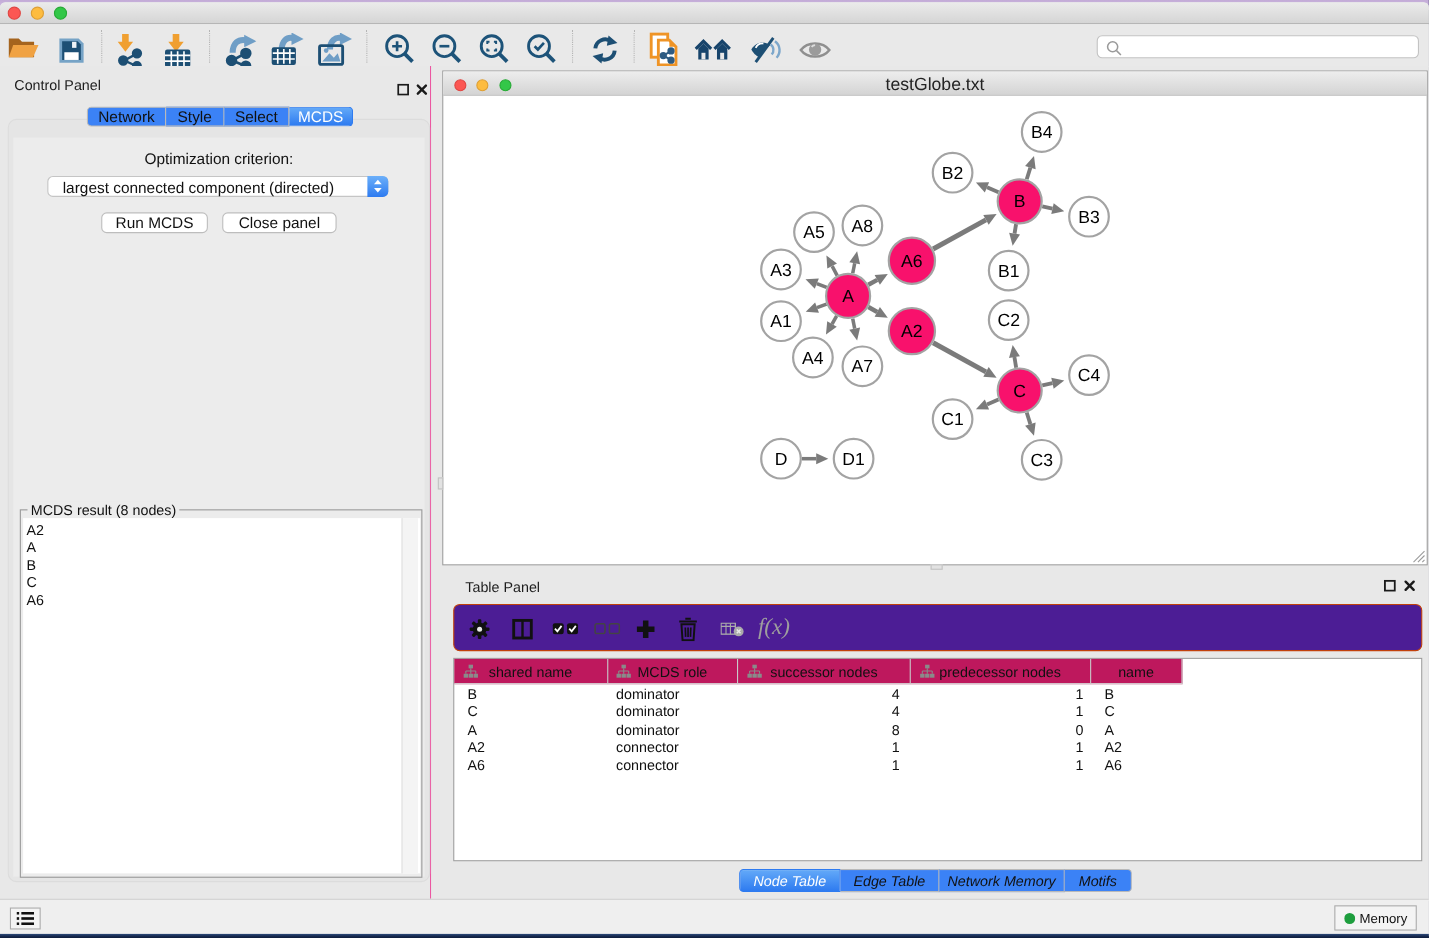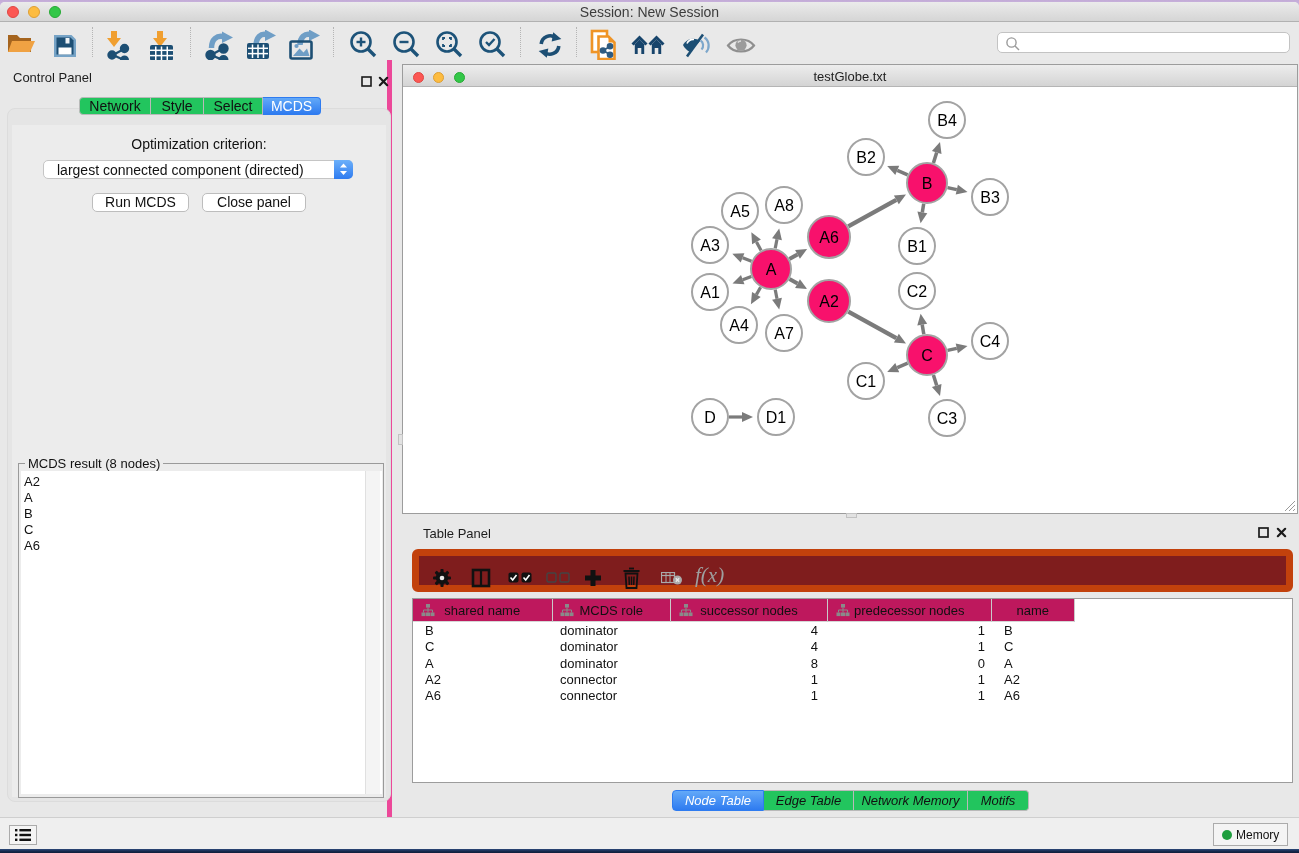--- a/index.html
+++ b/index.html
@@ -11,48 +11,48 @@
   #topstrip { left:0; top:0; width:1299px; height:9px; background:linear-gradient(#c3abd7,#d3bfe6); }
   #appwin { left:0; top:2px; width:1299px; height:847px; background:#e8e8e8; border-radius:5px 5px 0 0; }
   #titlebar { left:0; top:0; width:1299px; height:20px; background:linear-gradient(#ebebeb,#d5d5d5); border-bottom:1px solid #b1b1b1; border-radius:5px 5px 0 0; }
   .tl { position:absolute; top:4px; width:12px; height:12px; border-radius:50%; }
   #titletext { position:absolute; top:2px; left:0; width:100%; text-align:center; font-size:14px; color:#3c3c3c; }
   #toolbar { left:0; top:20px; width:1299px; height:39px; background:#e9e9e9; border-bottom:1px solid #dcdcdc; }
   .tsep { position:absolute; top:5px; height:30px; width:0; border-left:1px dotted #b5b5b5; }
   .ticon { position:absolute; }
   #searchbox { position:absolute; left:997px; top:10px; width:293px; height:21px; background:#fff; border:1px solid #c3c3c3; border-radius:5px; }
   
-  #ctrlpanel { left:0; top:58px; width:392px; height:759px; background:#e8e8e8; border-right:5px solid #ec4899; }
+  #ctrlpanel { left:0; top:58px; width:392px; height:759px; background:#e8e8e8; border-right:1px solid #ec4899; }
   #cp-title { position:absolute; left:13px; top:10px; font-size:13px; color:#1d1d1d; }
   .tabrow { position:absolute; display:flex; height:18px; font-size:14px; z-index:3; }
-  .tab { background:#22c55e; border:1px solid #b9b9b9; border-left:none; color:#111; display:flex; align-items:center; justify-content:center; }
+  .tab { background:#3b82f6; border:1px solid #b9b9b9; border-left:none; color:#111; display:flex; align-items:center; justify-content:center; }
   .tab.first { border-left:1px solid #b9b9b9; border-radius:4px 0 0 4px; }
   .tab.last { border-radius:0 4px 4px 0; }
   .tab.sel { background:linear-gradient(#63a9f8,#2e7bf0); color:#fff; border-color:#2e7bf0; }
   #cp-outer { position:absolute; left:7px; top:48px; width:384px; height:694px; background:#e5e5e5; border:1px solid #dcdcdc; border-radius:8px; }
   #cp-inner { position:absolute; left:4px; top:16px; width:374px; height:672px; background:#ececec; }
   #opt-label { position:absolute; left:0; top:11px; width:100%; text-align:center; font-size:14px; color:#111; }
   #dropdown { position:absolute; left:31px; top:35px; width:310px; height:19px; background:#fff; border:1px solid #c5c5c5; border-radius:5px; font-size:14px; color:#111; line-height:19px; padding-left:13px; }
   #stepper { position:absolute; right:-1px; top:-1px; width:19px; height:19px; background:linear-gradient(#6cb0fa,#2e7bf0); border-radius:0 5px 5px 0; }
   .btn { position:absolute; height:19px; background:#fff; border:1px solid #bdbdbd; border-radius:5px; font-size:14px; color:#111; text-align:center; line-height:17px; }
   #fieldset { position:absolute; left:6px; top:338px; width:366px; height:335px; border:1px solid #9a9a9a; }
   #fieldset-legend { position:absolute; left:6px; top:-8px; background:#ececec; padding:0 3px; font-size:13px; color:#111; }
   #listbox { position:absolute; left:2px; top:7px; width:361px; height:323px; background:#fff; font-size:13px; color:#111; padding-top:3px; }
   #listbox .lbi { padding-left:3px; height:16px; line-height:16px; }
   #lb-scroll { position:absolute; right:2px; top:0; width:15px; height:100%; background:#f4f4f4; border-left:1px solid #e0e0e0; }
   
   #desktop { left:392px; top:58px; width:907px; height:759px; background:#e8e8e8; }
   #netwin { position:absolute; left:10px; top:4px; width:896px; height:450px; background:#fff; border:1px solid #9c9c9c; }
   #netwin-title { position:absolute; left:0; top:0; width:100%; height:22px; background:linear-gradient(#ededed,#d4d4d4); border-bottom:1px solid #b5b5b5; }
-  #netwin-title .txt { position:absolute; top:4px; width:100%; text-align:center; font-size:13px; color:#222; }
+  #netwin-title .txt { position:absolute; top:4px; width:100%; text-align:center; font-size:16px; color:#222; }
   #graph { position:absolute; left:-1px; top:22px; }
   
   #tablepanel { position:absolute; left:0px; top:462px; width:907px; height:295px; }
   #tp-title { position:absolute; left:31px; top:4px; font-size:13px; color:#1d1d1d; }
-  #tp-toolbar { position:absolute; left:20px; top:27px; width:881px; height:43px; background:#7f1d1d; border:7px solid #c2410c; border-radius:6px; }
+  #tp-toolbar { position:absolute; left:20px; top:27px; width:881px; height:43px; background:#4c1d95; border:1px solid #c2410c; border-radius:6px; }
   #tp-table { position:absolute; left:20px; top:76px; width:881px; height:185px; background:#fff; border:1px solid #9c9c9c; }
   #tp-header { position:absolute; left:0; top:0; width:662px; height:23px; background:#be185d; border-bottom:1px solid #d6d6d6; font-size:13px; color:#111; }
   .hcol { position:absolute; top:0; height:23px; border-right:1px solid #c9c9c9; }
   .hcol span { position:absolute; width:100%; text-align:center; top:4px; }
   .trow { position:absolute; font-size:13px; color:#111; height:17px; line-height:17px; }
   #tp-tabs { position:absolute; left:260px; top:268px; display:flex; height:21px; font-size:13px;font-style:italic; }
   
   #statusbar { left:0; top:815px; width:1299px; height:34px; background:#efefef; border-top:1px solid #cfcfcf; }
   #memorybtn { position:absolute; right:11px; top:5px; width:75px; height:23px; background:#f4f4f4; border:1px solid #ababab; font-size:12px; color:#111; }
   #listbtn { position:absolute; left:9px; top:7px; width:28px; height:20px; background:#f4f4f4; border:1px solid #ababab; }
@@ -64,21 +64,20 @@
 </style>
 </head>
 <body>
 <div id="stage">
   <div id="topstrip" class="abs"></div>
   <div id="appwin" class="abs">
     <div id="titlebar" class="abs">
       <div class="tl" style="left:7px; background:#fc5753; border:0.5px solid #df4744;"></div>
       <div class="tl" style="left:28px; background:#fdbc40; border:0.5px solid #de9f34;"></div>
       <div class="tl" style="left:49px; background:#33c748; border:0.5px solid #27aa35;"></div>
-      <div id="titletext">Session: New Session</div>
     </div>
     <div id="toolbar" class="abs">
       <div id="toolbar-icons">
       <svg class="ticon" style="left:6px;top:9px" width="30" height="24" viewBox="0 0 30 24">
         <path d="M2 4 L11 4 L14 7 L25 7 L25 21 L2 21 Z" fill="#a5641e"></path>
         <path d="M6 10 L29 10 L24 21 L2 21 Z" fill="#f0a243"></path>
       </svg>
       <svg class="ticon" style="left:52px;top:11px" width="26" height="26" viewBox="0 0 26 26">
         <path d="M2 2 H19.5 L24 6.5 V24 H2 Z" fill="#76a3c6"></path>
         <path d="M4.5 4.5 H18.6 L21.5 7.4 V21.5 H4.5 Z" fill="#1d4f74"></path>

